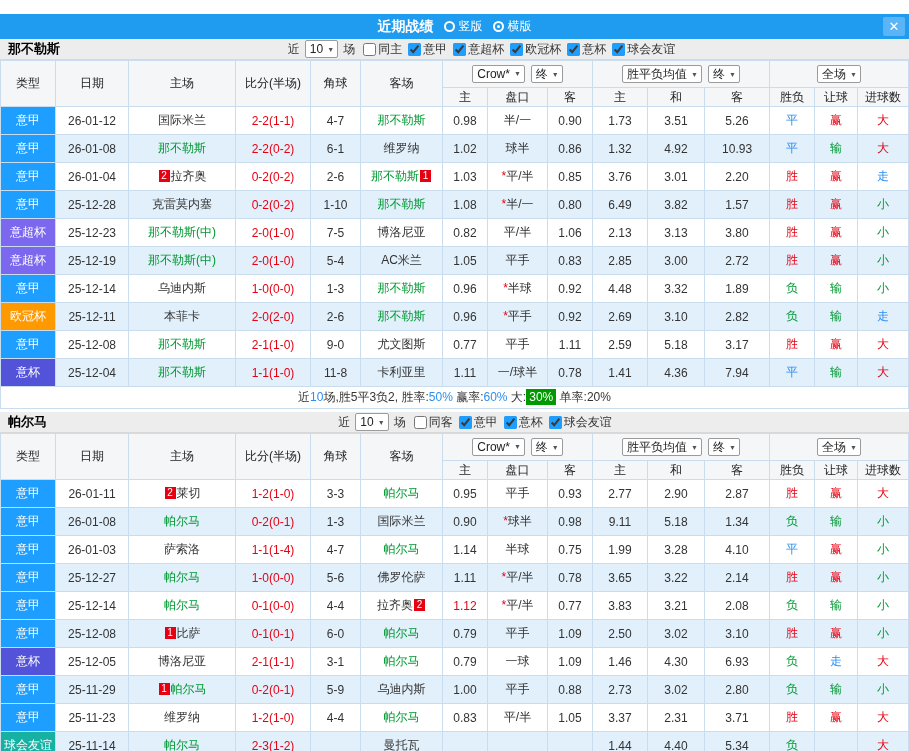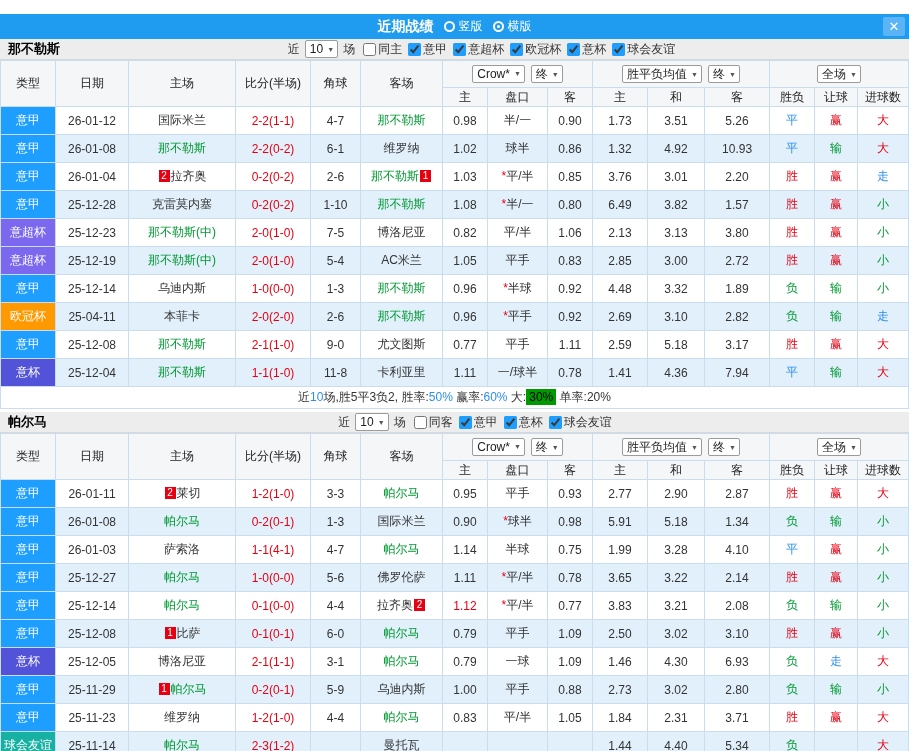--- a/index.html
+++ b/index.html
@@ -44,21 +44,21 @@
   .red-odds { color:#e60012; }
   .badge { display:inline-block; min-width:11px; height:12px; line-height:12px; background:#e60012; color:#fff;
            font-size:10px; padding:0 1px; margin:0 1px; vertical-align:1px; }
   td[data-name="home-team"], td[data-name="away-team"] { cursor:pointer; }
 
   
   .summary { height:22px; line-height:21px; text-align:center; font-size:12px; color:#333;
              border:1px solid #c9ddef; border-top:none; width:909px; }
   .seg-plain { color:#333; }
   .seg-blue { color:#2c8ef0; }
-  .seg-greenbg { background:#009900; color:#000000; padding:1px 3px; }
+  .seg-greenbg { background:#009900; color:#ffffff; padding:1px 3px; }
 
   .section + .section { margin-top:3px; }
 </style>
 </head>
 <body>
 
 <div class="app" data-name="recent-results-window">
 
   <div class="titlebar" data-name="titlebar">
     <div class="titlebar-center" data-name="titlebar-center">
@@ -286,21 +286,21 @@
       <td data-name="asia-away-odds">0.92</td>
       <td data-name="euro-home-odds">4.48</td>
       <td data-name="euro-draw-odds">3.32</td>
       <td data-name="euro-away-odds">1.89</td>
       <td data-name="result-outcome" style="color:#009933">负</td>
       <td data-name="result-handicap" style="color:#009933">输</td>
       <td data-name="result-goals" style="color:#009933">小</td>
     </tr>
             <tr class="alt" data-name="match-row">
       <td class="type-cell" style="background:#ff9900" data-name="league-type-badge">欧冠杯</td>
-      <td data-name="match-date">25-04-11</td>
+      <td data-name="match-date">25-12-11</td>
       <td data-name="home-team"><span class="" data-name="team-name-text">本菲卡</span></td>
       <td class="score" data-name="score">2-0(2-0)</td>
       <td data-name="corners">2-6</td>
       <td data-name="away-team"><span class="green-team" data-name="team-name-text">那不勒斯</span></td>
       <td data-name="asia-home-odds">0.96</td>
       <td data-name="handicap"><span class="star" data-name="star-icon">*</span>平手</td>
       <td data-name="asia-away-odds">0.92</td>
       <td data-name="euro-home-odds">2.69</td>
       <td data-name="euro-draw-odds">3.10</td>
       <td data-name="euro-away-odds">2.82</td>
@@ -452,32 +452,32 @@
             <tr class="alt" data-name="match-row">
       <td class="type-cell" style="background:#1e9fff" data-name="league-type-badge">意甲</td>
       <td data-name="match-date">26-01-08</td>
       <td data-name="home-team"><span class="green-team" data-name="team-name-text">帕尔马</span></td>
       <td class="score" data-name="score">0-2(0-1)</td>
       <td data-name="corners">1-3</td>
       <td data-name="away-team"><span class="" data-name="team-name-text">国际米兰</span></td>
       <td data-name="asia-home-odds">0.90</td>
       <td data-name="handicap"><span class="star" data-name="star-icon">*</span>球半</td>
       <td data-name="asia-away-odds">0.98</td>
-      <td data-name="euro-home-odds">5.91</td>
+      <td data-name="euro-home-odds">9.11</td>
       <td data-name="euro-draw-odds">5.18</td>
       <td data-name="euro-away-odds">1.34</td>
       <td data-name="result-outcome" style="color:#009933">负</td>
       <td data-name="result-handicap" style="color:#009933">输</td>
       <td data-name="result-goals" style="color:#009933">小</td>
     </tr>
             <tr data-name="match-row">
       <td class="type-cell" style="background:#1e9fff" data-name="league-type-badge">意甲</td>
       <td data-name="match-date">26-01-03</td>
       <td data-name="home-team"><span class="" data-name="team-name-text">萨索洛</span></td>
-      <td class="score" data-name="score">1-1(4-1)</td>
+      <td class="score" data-name="score">1-1(1-4)</td>
       <td data-name="corners">4-7</td>
       <td data-name="away-team"><span class="green-team" data-name="team-name-text">帕尔马</span></td>
       <td data-name="asia-home-odds">1.14</td>
       <td data-name="handicap">半球</td>
       <td data-name="asia-away-odds">0.75</td>
       <td data-name="euro-home-odds">1.99</td>
       <td data-name="euro-draw-odds">3.28</td>
       <td data-name="euro-away-odds">4.10</td>
       <td data-name="result-outcome" style="color:#2c8ef0">平</td>
       <td data-name="result-handicap" style="color:#e60012">赢</td>
@@ -571,21 +571,21 @@
             <tr data-name="match-row">
       <td class="type-cell" style="background:#1e9fff" data-name="league-type-badge">意甲</td>
       <td data-name="match-date">25-11-23</td>
       <td data-name="home-team"><span class="" data-name="team-name-text">维罗纳</span></td>
       <td class="score" data-name="score">1-2(1-0)</td>
       <td data-name="corners">4-4</td>
       <td data-name="away-team"><span class="green-team" data-name="team-name-text">帕尔马</span></td>
       <td data-name="asia-home-odds">0.83</td>
       <td data-name="handicap">平/半</td>
       <td data-name="asia-away-odds">1.05</td>
-      <td data-name="euro-home-odds">1.84</td>
+      <td data-name="euro-home-odds">3.37</td>
       <td data-name="euro-draw-odds">2.31</td>
       <td data-name="euro-away-odds">3.71</td>
       <td data-name="result-outcome" style="color:#e60012">胜</td>
       <td data-name="result-handicap" style="color:#e60012">赢</td>
       <td data-name="result-goals" style="color:#e60012">大</td>
     </tr>
             <tr class="alt" data-name="match-row">
       <td class="type-cell" style="background:#17b1a4" data-name="league-type-badge">球会友谊</td>
       <td data-name="match-date">25-11-14</td>
       <td data-name="home-team"><span class="green-team" data-name="team-name-text">帕尔马</span></td>

